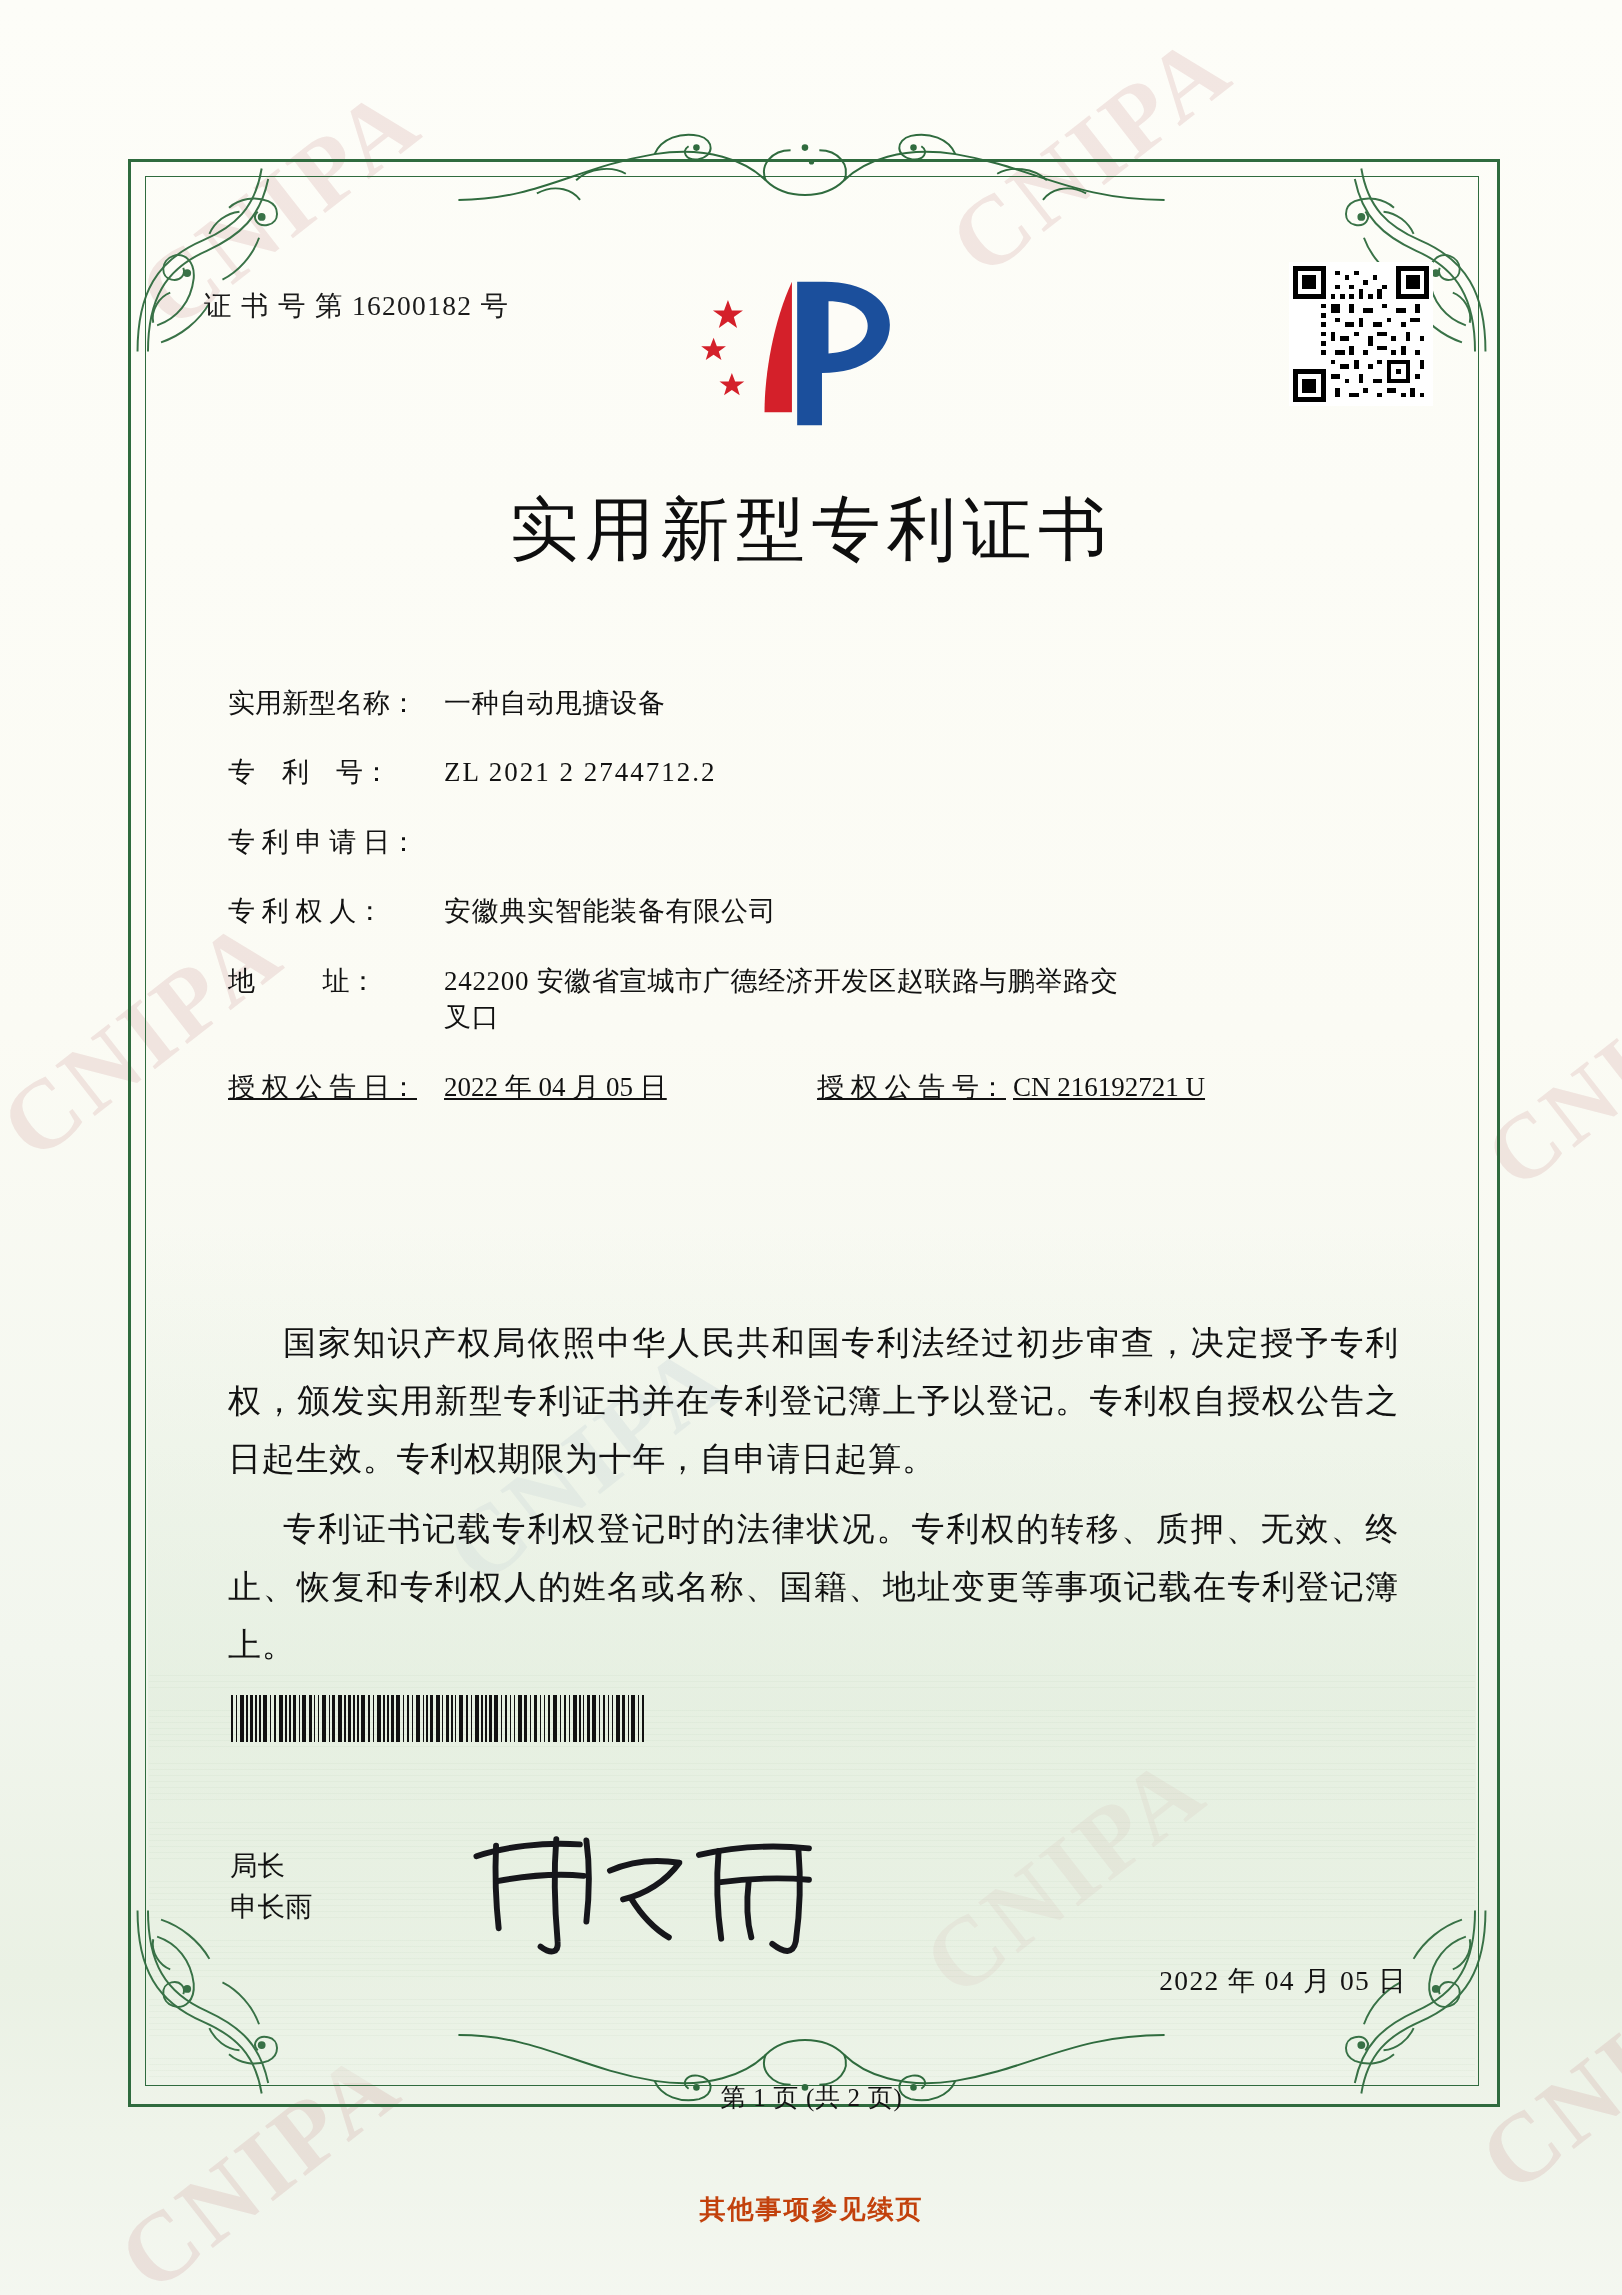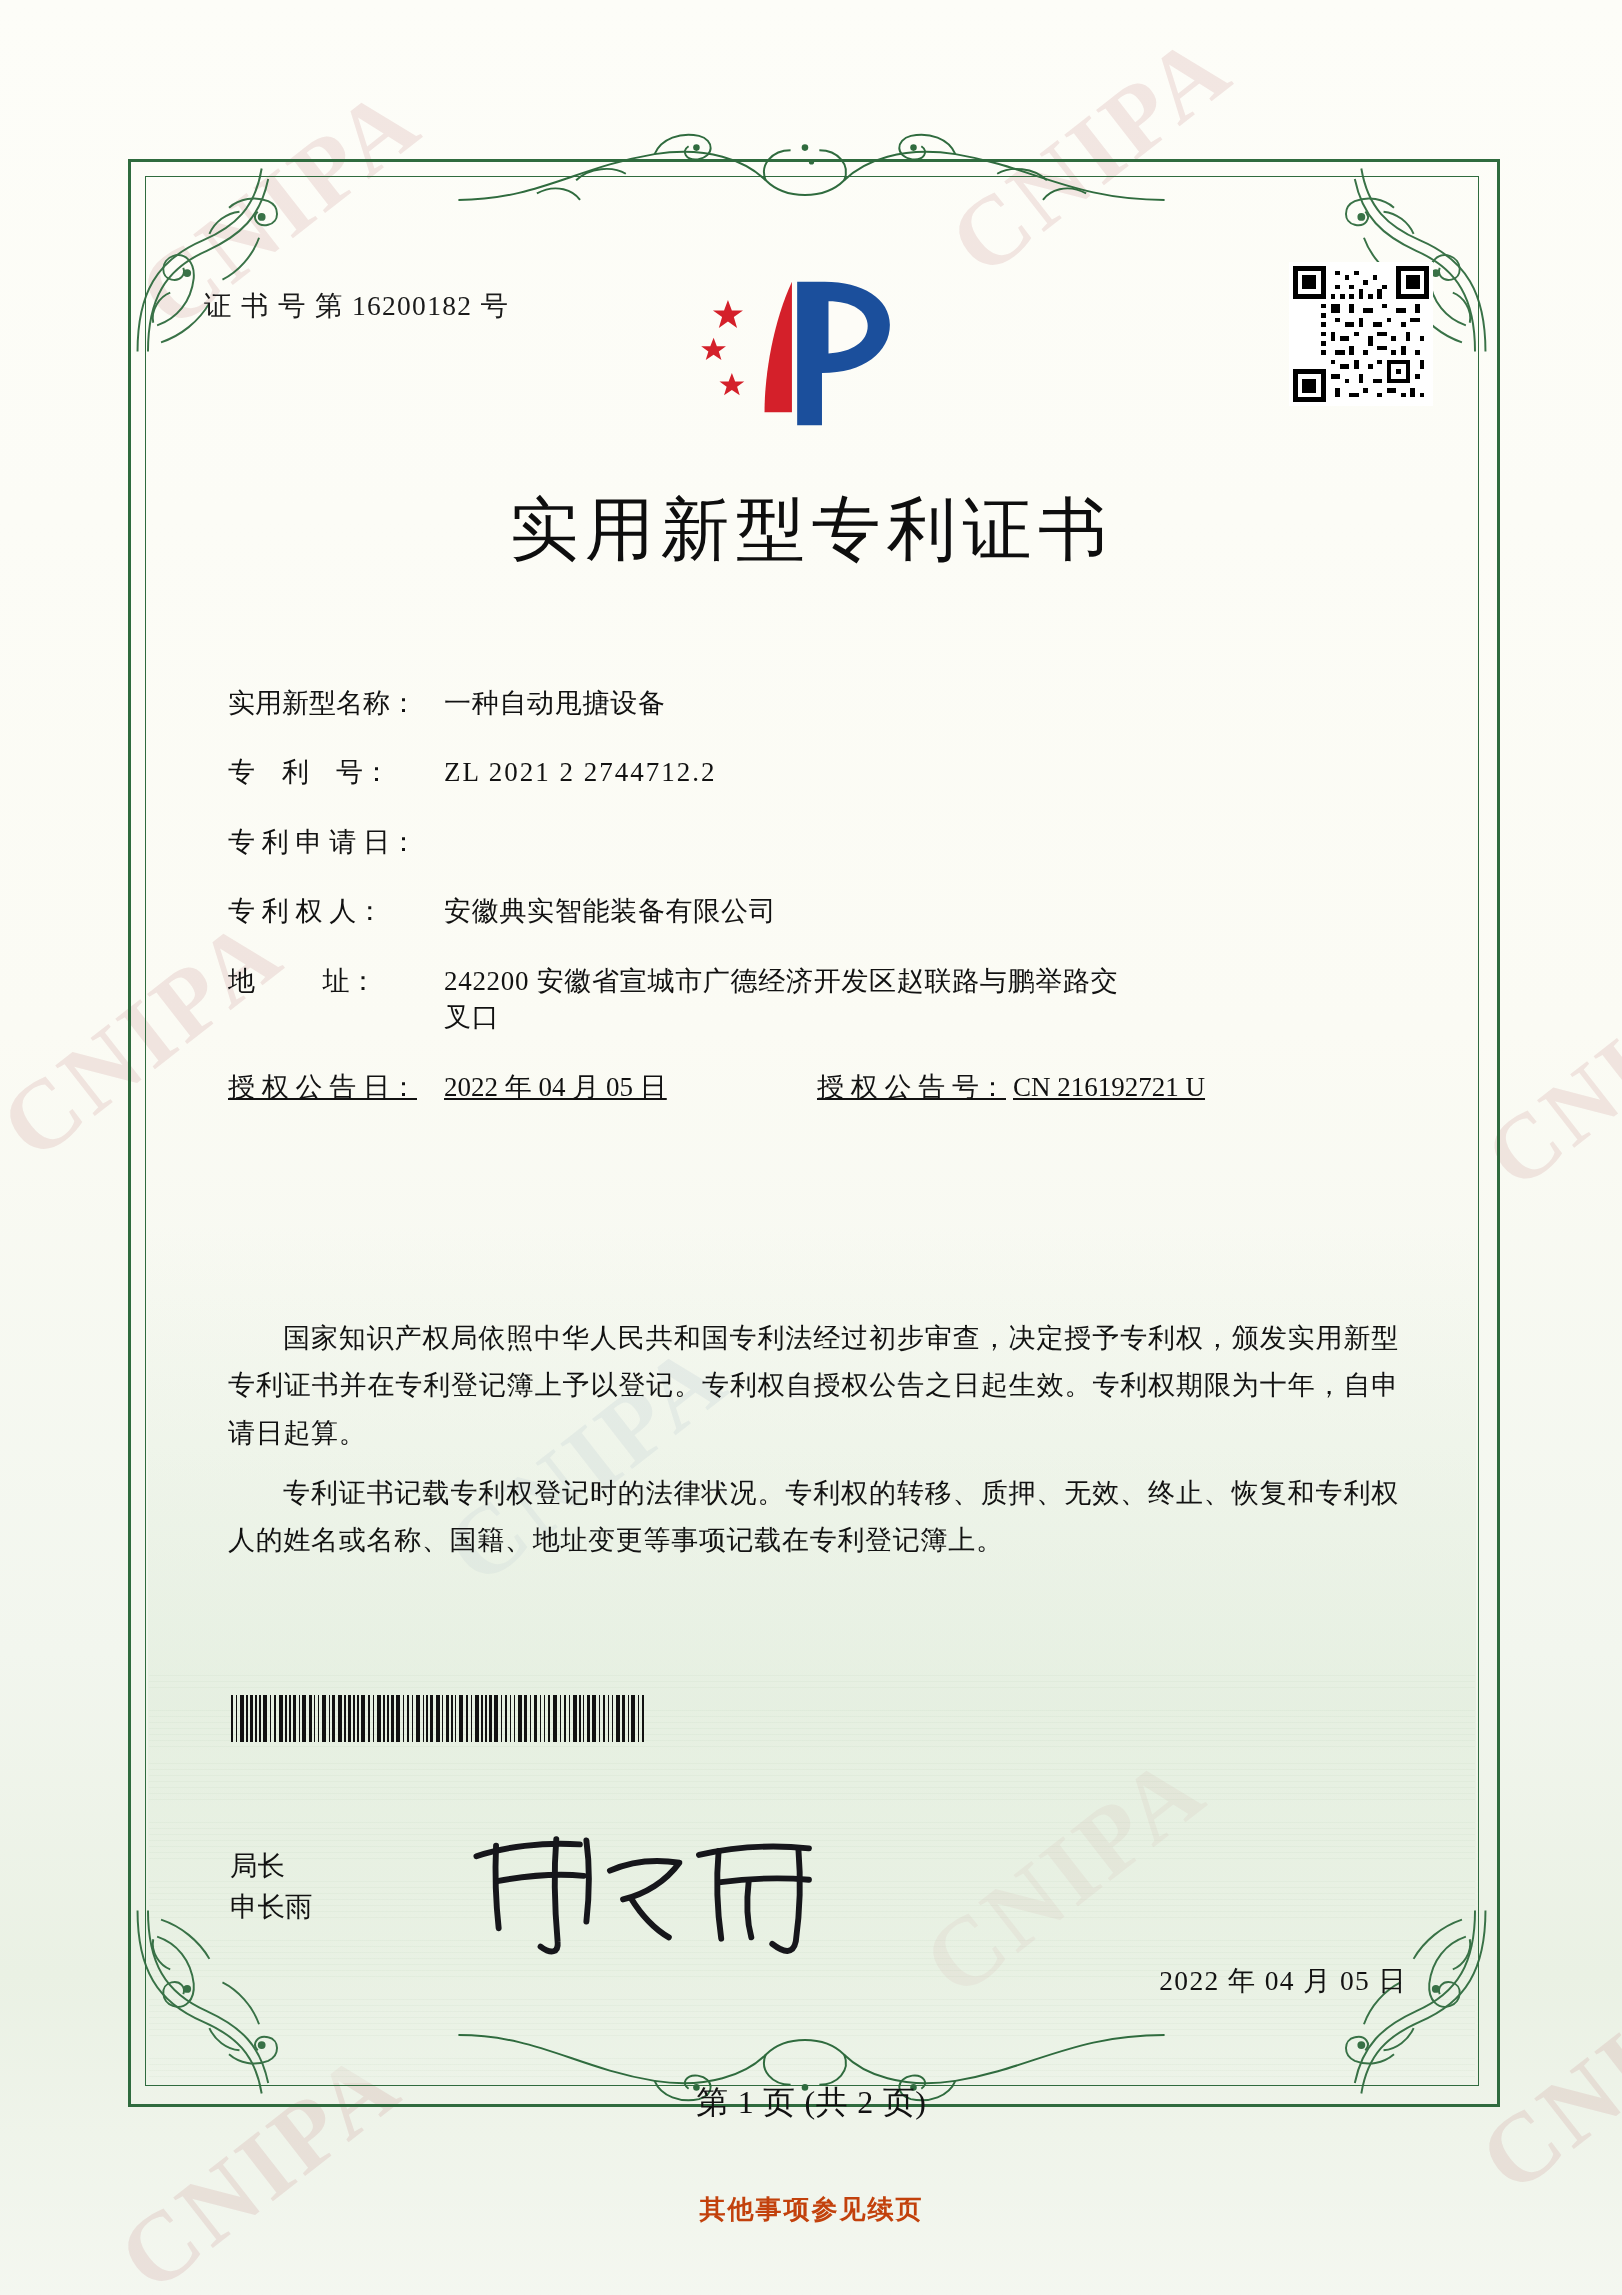--- a/index.html
+++ b/index.html
@@ -156,21 +156,21 @@
   .row-two .seg1 { width: 589px; display: flex; }
   .row-two .seg2 { display: flex; }
   .row-two .fl2 { width: 216px; white-space: pre; }
   .row-two .fl3 { width: 196px; white-space: pre; }
 
   
   .paras {
     position: absolute;
     left: 228px; top: 1315px;
     width: 1171px;
-    font-size: 27px;
+    font-size: 33px;
     line-height: 1.75;
     color: #121212;
     letter-spacing: 0.7px;
   }
   .paras p {
     margin: 0 0 13px 0;
     text-indent: 55px;
     text-align: justify;
   }
   
@@ -196,21 +196,21 @@
     position: absolute;
     right: 216px; top: 1963px;
     font-size: 27.5px;
     color: #121212;
     letter-spacing: 1.3px;
   }
   .page-num {
     position: absolute;
     left: 0; right: 0; top: 2081px;
     text-align: center;
-    font-size: 32px;
+    font-size: 25px;
     color: #121212;
     letter-spacing: 0.7px;
   }
   .footnote {
     position: absolute;
     left: 0; right: 0; top: 2192px;
     text-align: center;
     font-size: 26px;
     font-weight: bold;
     color: #c2410c;

